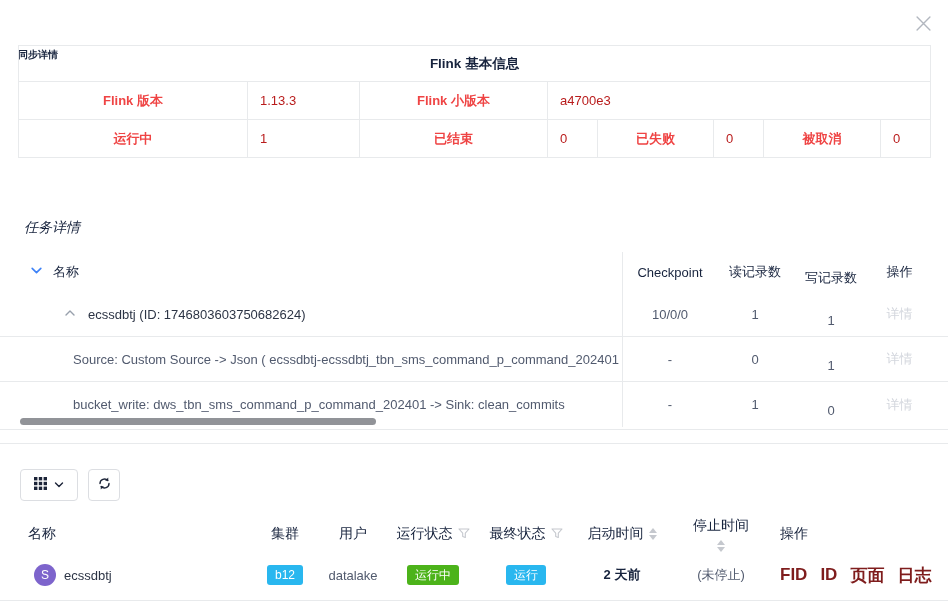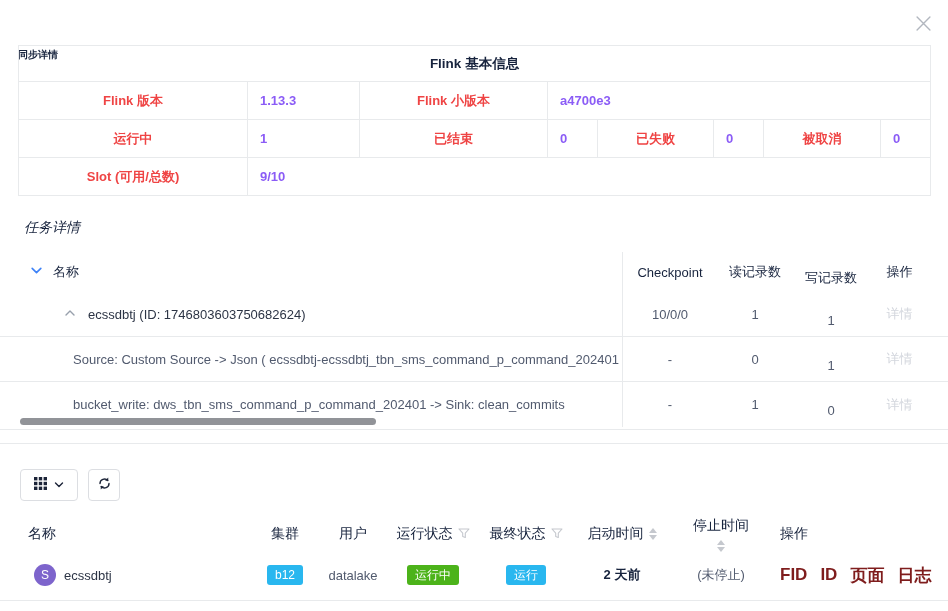--- a/index.html
+++ b/index.html
@@ -5,21 +5,21 @@
   * { margin:0; padding:0; box-sizing:border-box; }
   html,body { width:948px; height:611px; background:#fff; overflow:hidden; }
   body { font-family:"Liberation Sans","DejaVu Sans",sans-serif; color:#1c2438; position:relative; }
 
   
   .drawer-title { position:absolute; left:18px; top:18px; font-size:10px; font-weight:700; color:#17233d;margin-top:30px; }
   .close-btn { position:absolute; right:16px; top:16px; width:18px; height:18px; border:none; background:none; cursor:pointer; display:flex; align-items:center; justify-content:center; }
 
   
   table.info-table { position:absolute; left:18px; top:45px; width:912px; border-collapse:collapse; table-layout:fixed; font-size:13px; }
-  .info-table td { border:1px solid #e8eaec; height:38px; color:#8b5cf6;font-weight:bold; }
+  .info-table td { border:1px solid #e8eaec; height:38px; color:#b91c1c; }
   .info-table td.it-header { height:36px; text-align:center; font-weight:700; color:#17233d; font-size:13.5px; }
   .info-table td.lbl { text-align:center; font-weight:700; color:#ef4444; }
   .info-table td.val { padding-left:12px; text-align:left; }
 
   
   .section-title { position:absolute; left:24px; top:219px; font-size:14px; color:#17233d;font-style:italic; }
 
   
   .task-table { position:absolute; left:0; top:252px; width:948px; font-size:13px; }
   .t-row { display:flex; align-items:stretch; }
@@ -101,24 +101,20 @@
   <tr>
     <td class="lbl">运行中</td>
     <td class="val">1</td>
     <td class="lbl">已结束</td>
     <td class="val">0</td>
     <td class="lbl">已失败</td>
     <td class="val">0</td>
     <td class="lbl">被取消</td>
     <td class="val">0</td>
   </tr>
-  <tr>
-    <td class="lbl">Slot (可用/总数)</td>
-    <td class="val" colspan="7">9/10</td>
-  </tr>
 </tbody>
   </table>
 
 <div class="section-title">任务详情</div>
 
 <div class="task-table">
 
   <div class="t-row t-header">
     <div class="t-left">
       <span>

